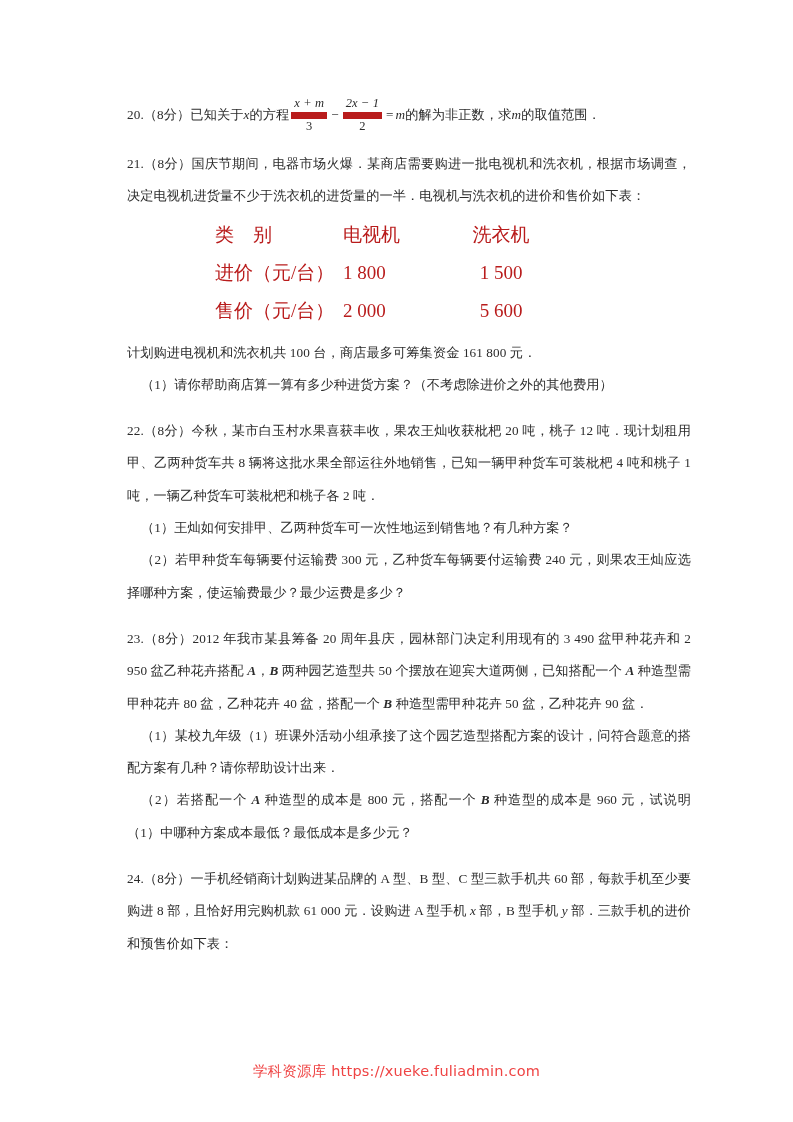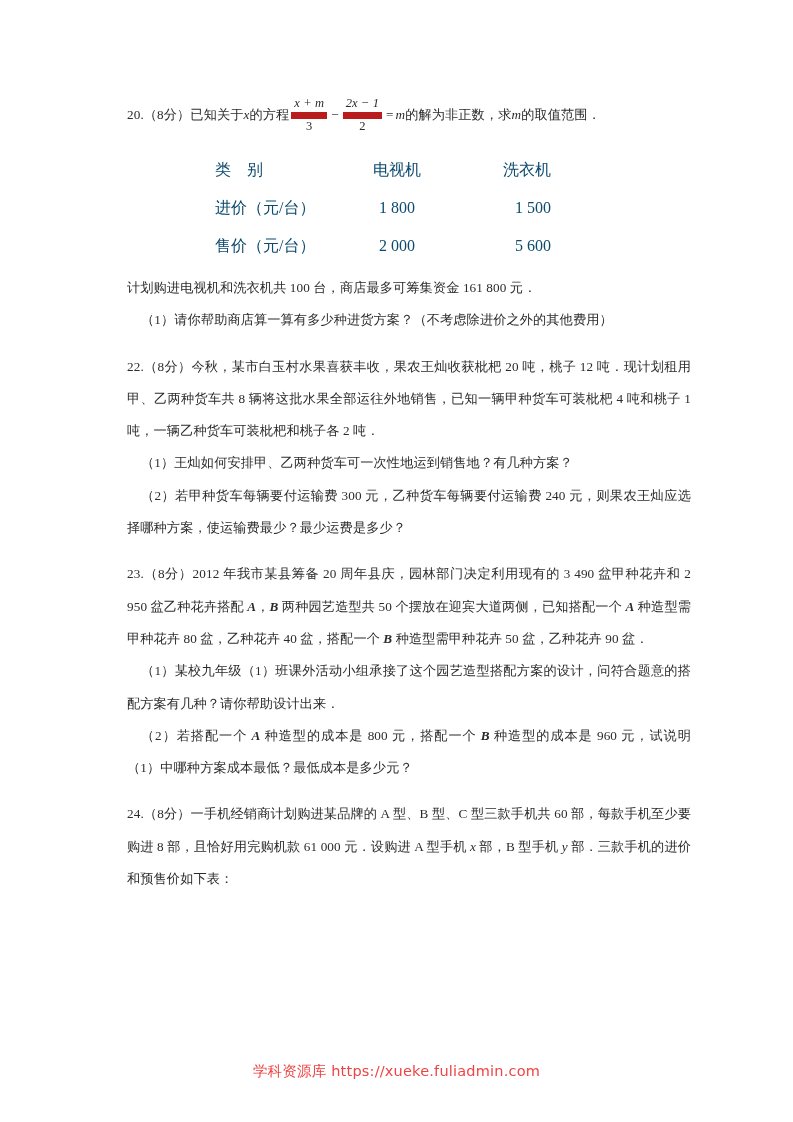--- a/index.html
+++ b/index.html
@@ -79,32 +79,32 @@
     display: block;
     padding: 1px 3px 0 3px;
     white-space: nowrap;
   }
   .eqsym { margin: 0 2px; }
 
   
   .price-table {
     border-collapse: collapse;
     margin: 3px 0 0 88px;
-    font-size: 16px;
-    color: #0c4a6e;
+    font-size: 19px;
+    color: #b91c1c;
   }
   .price-table td {
     padding: 6px 0 6px 0;
     line-height: 26px;
     white-space: nowrap;
     vertical-align: baseline;
   }
   .price-table td.c-label { width: 128px; text-align: left; }
-  .price-table td.c-tv    { width: 108px; text-align: center; }
-  .price-table td.c-wm    { width: 100px; text-align: right; }
+  .price-table td.c-tv    { width: 108px; text-align: left; }
+  .price-table td.c-wm    { width: 100px; text-align: center; }
 
   
   .footer {
     position: absolute;
     left: 0;
     top: 1062px;
     width: 793px;
     text-align: center;
     font-family: "DejaVu Sans", "Liberation Sans", sans-serif;
     font-size: 14.5px;
@@ -118,20 +118,21 @@
 <div class="page">
   <div class="content">
 
     <div class="q-block">
       <p class="para"><span class="num">20.</span><span>（8分）</span><span>已知关于</span><span class="ital">x</span><span>的方程</span><span class="frac"><span class="top ital">x + m</span><span class="bot">3</span></span><span class="eqsym">−</span><span class="frac"><span class="top ital">2x − 1</span><span class="bot">2</span></span><span class="eqsym">=</span><span class="ital">m</span><span>的解为非正数，求</span><span class="ital">m</span><span>的取值范围．</span></p>
     </div>
 
     <div class="gap-md"></div>
 
     <div class="q-block">
+      <p class="para"><span class="num">21.</span><span>（8分）</span><span>国庆节期间，电器市场火爆．某商店需要购进一批电视机和洗衣机，根据市场调查，决定电视机进货量不少于洗衣机的进货量的一半．电视机与洗衣机的进价和售价如下表：</span></p>
 
       <table class="price-table">
         <tbody>
           <tr>
             <td class="c-label">类　别</td>
             <td class="c-tv">电视机</td>
             <td class="c-wm">洗衣机</td>
           </tr>
           <tr>
             <td class="c-label">进价（元/台）</td>

